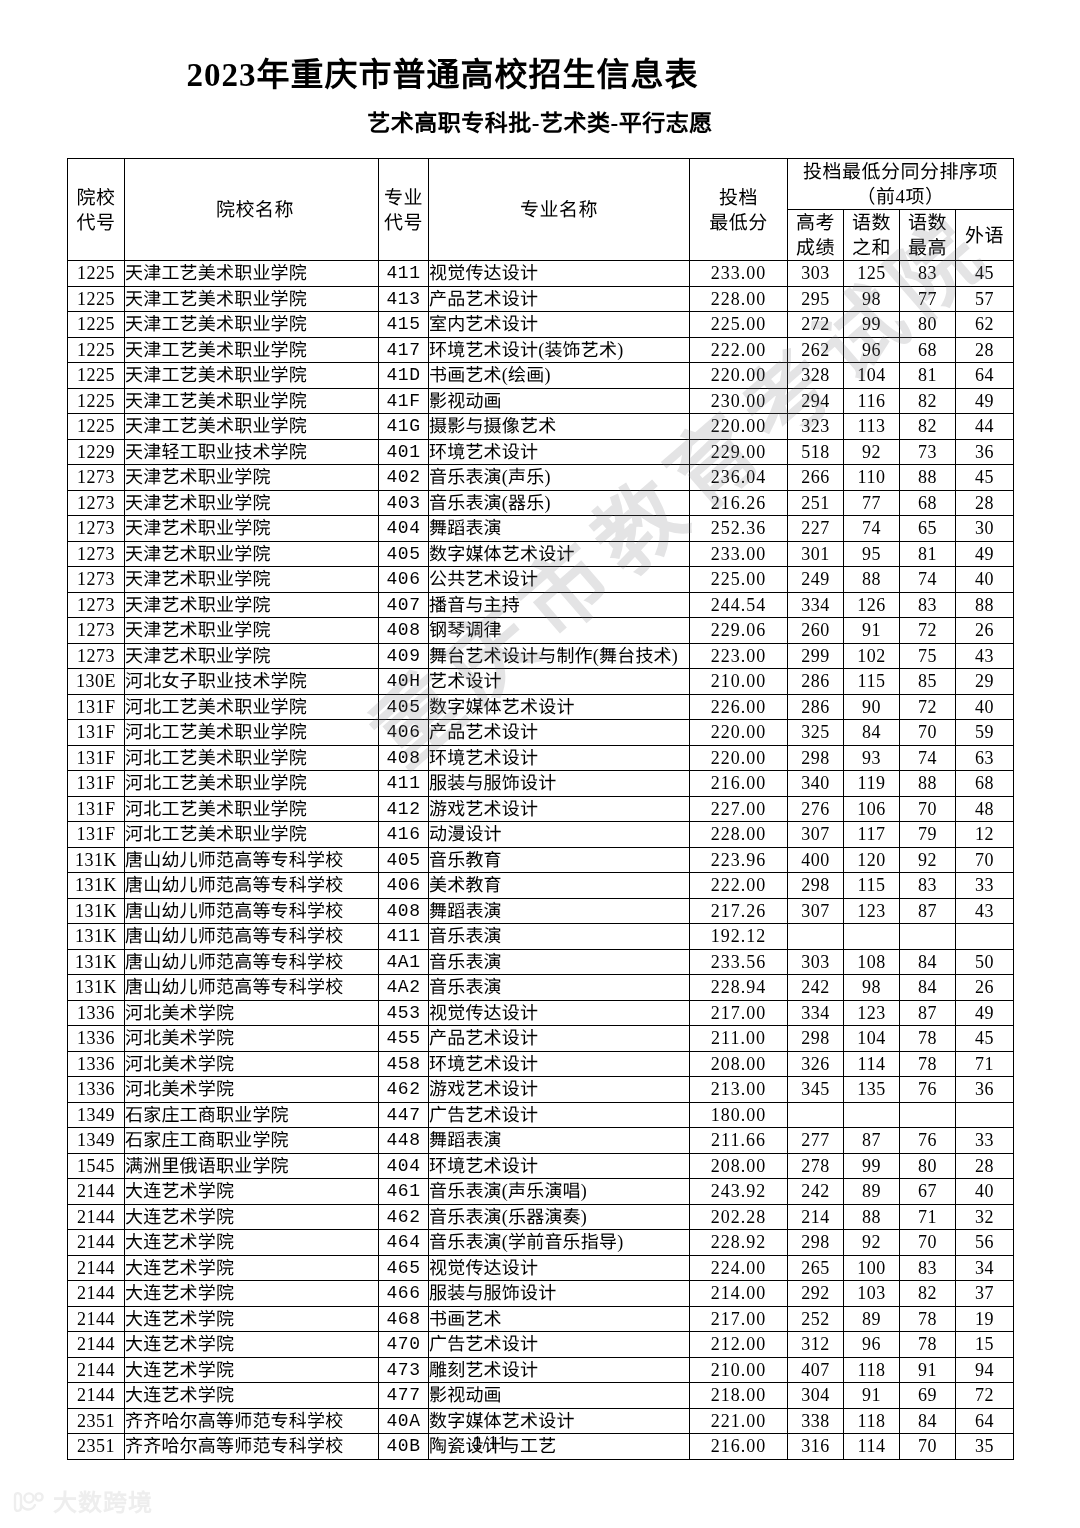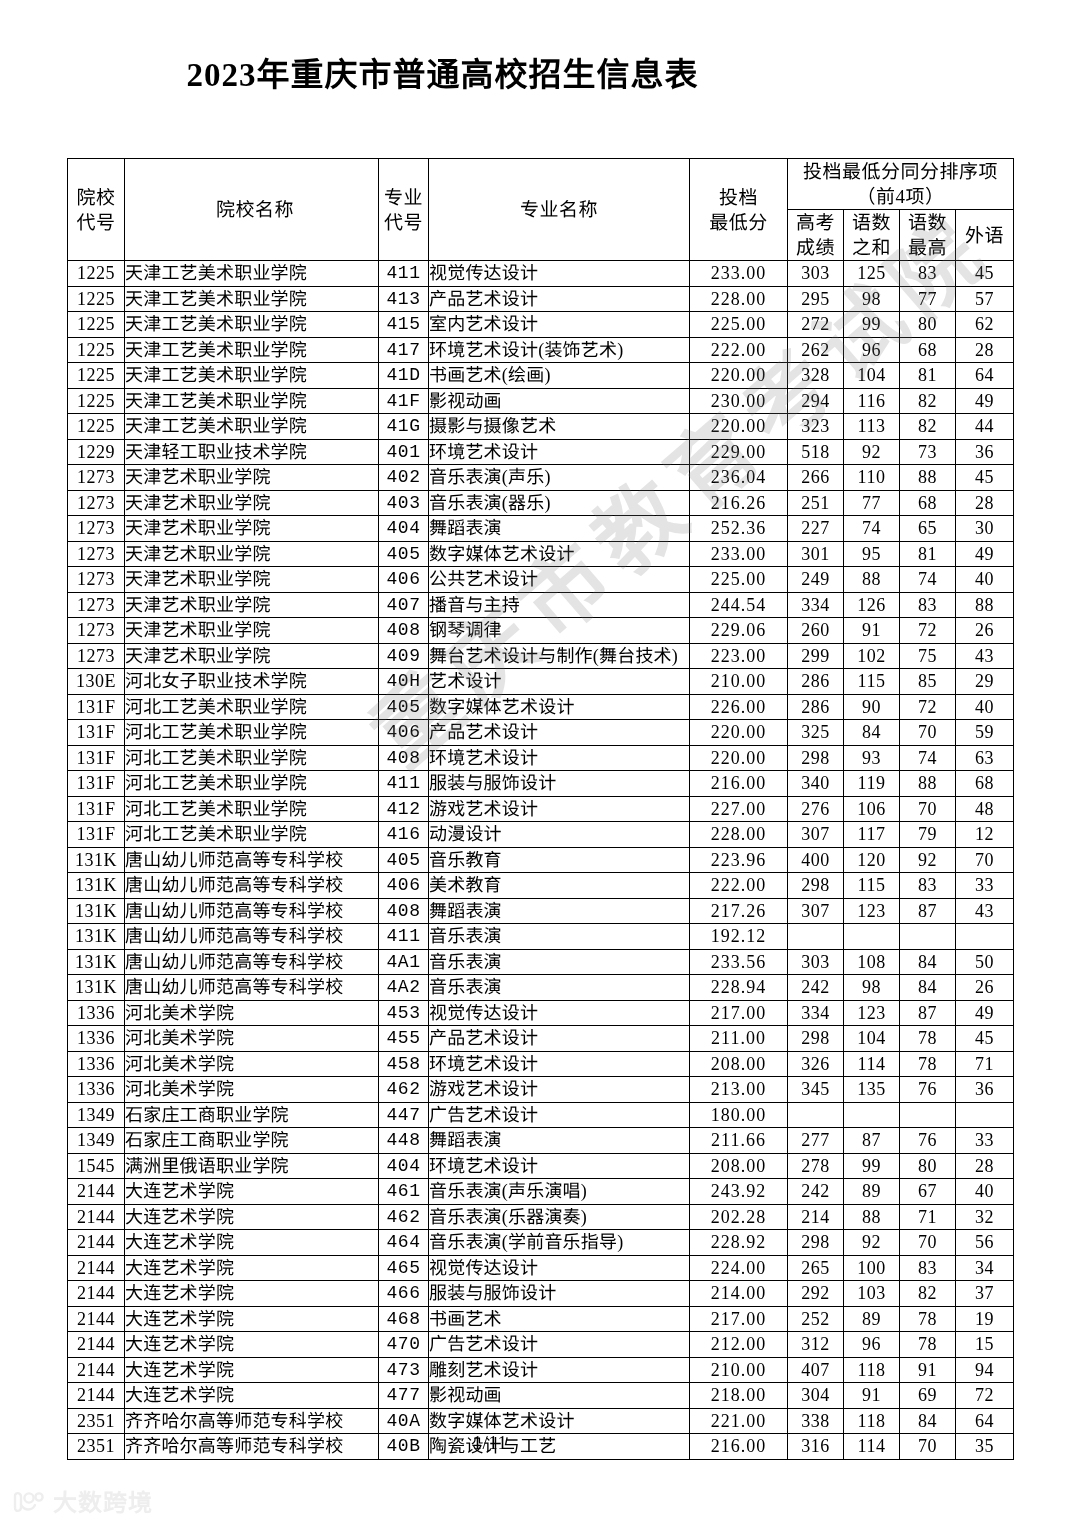--- a/index.html
+++ b/index.html
@@ -175,20 +175,21 @@
 <body>
 
 <div class="page">
 
   <div class="wm-diagonal">
     <span>重庆市教育考试院</span>
   </div>
 
   <div class="title-main">2023年重庆市普通高校招生信息表</div>
 
+  <div class="title-sub">艺术高职专科批-艺术类-平行志愿</div>
 
   <div class="table-wrap">
     <table class="info">
       <colgroup>
         <col class="w-code">
           <col class="w-school">
           <col class="w-mcode">
           <col class="w-major">
         <col class="w-score">
           <col class="w-n1">

